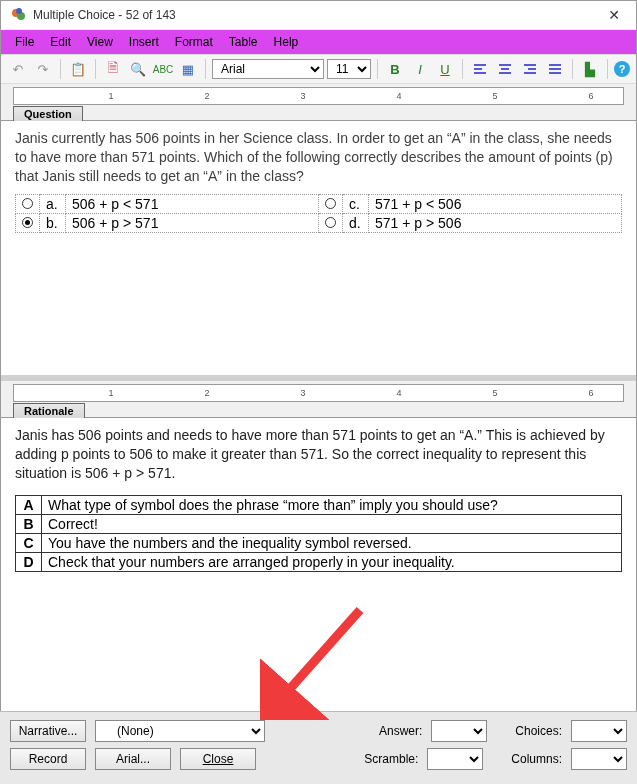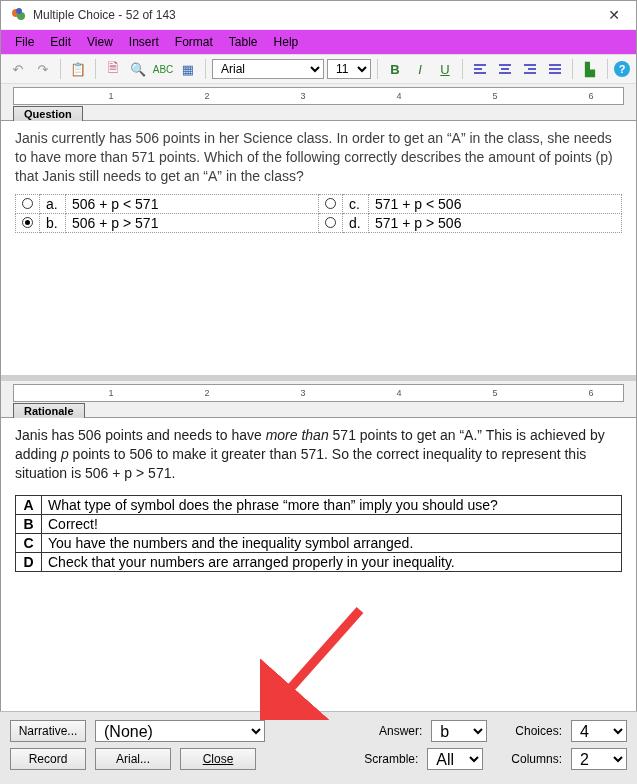--- a/index.html
+++ b/index.html
@@ -17,36 +17,36 @@
 .font-sel { border: 1px solid #999; background: #fff; padding: 1px 4px; font-size: 12px; height: 20px; }
 .ruler-area { background: #f0f0f0; padding: 3px 6px 0; border-bottom: 1px solid #999; }
 .ruler { height: 18px; background: #fff; border: 1px solid #999; position: relative; font-size: 9px; color: #555; overflow: hidden; margin-left: 6px; margin-right: 6px; }
 .ruler .num { position: absolute; top: 3px; transform: translateX(-50%); }
 .tab { display: inline-block; background: linear-gradient(#e8e8e8,#d8d8d8); border: 1px solid #666; border-bottom: none; padding: 1px 10px; font-weight: bold; font-size: 11px; margin-left: 6px; position: relative; top: 1px; }
 .pane { padding: 8px 14px; overflow: auto; }
 .qpane { height: 260px; border-bottom: 6px solid #d0d0d0; }
 .rpane { height: 260px; }
 .qtext { font-family: Arial, sans-serif; font-size: 14px; color: #404040; line-height: 1.35; margin-bottom: 8px; }
 .rtext { font-family: Arial, sans-serif; font-size: 14px; color: #222; line-height: 1.35; margin-bottom: 12px; }
-.rtext .it { font-style: italic; }
+.rtext .it { }
 .opt-table { border-collapse: collapse; width: 100%; font-family: Arial, sans-serif; font-size: 14px; }
 .opt-table td { border: 1px dotted #999; padding: 1px 6px; vertical-align: middle; }
 .opt-table td.r { width: 20px; text-align: center; }
 .opt-table td.l { width: 26px; }
 .radio { display: inline-block; width: 11px; height: 11px; border: 1px solid #333; border-radius: 50%; position: relative; }
 .radio.sel::after { content: ""; position: absolute; width: 5px; height: 5px; background: #000; border-radius: 50%; left: 2px; top: 2px; }
 .fb-table { border-collapse: collapse; width: 100%; font-family: Arial, sans-serif; font-size: 14px; }
 .fb-table th, .fb-table td { border: 1px solid #333; padding: 1px 6px; text-align: left; font-weight: normal; }
 .fb-table th { font-weight: bold; }
 .fb-table td.k { width: 26px; text-align: center; font-weight: bold; }
 .arrow { position: absolute; left: 260px; top: 600px; pointer-events: none; z-index: 5;}
 .bottom { position: absolute; bottom: 0; left: 0; right: 0; background: #e8e8e8; border-top: 1px solid #bbb; padding: 8px 10px; }
 .brow { display: flex; align-items: center; gap: 9px; margin-bottom: 6px; }
 .wbtn { min-width: 76px; height: 22px; background: linear-gradient(#f8f8f8,#e4e4e4); border: 1px solid #888; cursor: pointer; font-size: 12px; text-align: center; line-height: 20px; }
-.wsel { border: 1px solid #888; background: #fff; height: 22px; font-size: 16px; padding: 1px 4px; }
+.wsel { border: 1px solid #888; background: #fff; height: 22px; font-size: 12px; padding: 1px 17px; }
 .lbl { font-size: 12px; }
 .bold { font-weight: bold; color: #2a7a2a; } .ital { font-style: italic; color: #2a7a2a; } .under { text-decoration: underline; color: #2a7a2a; }
 .help-ic { width: 16px; height: 16px; border-radius: 50%; background: #2aa6e0; color: #fff; font-weight: bold; display: flex; align-items: center; justify-content: center; font-size: 11px; }
 </style>
 </head>
 <body>
 
 <div class="titlebar">
   <svg class="app-icon" viewBox="0 0 16 16">
       <circle cx="5" cy="6" r="4" fill="#e07030"></circle>
@@ -176,21 +176,21 @@
     <tr>
           <td class="k">A</td>
           <td>What type of symbol does the phrase “more than” imply you should use?</td>
         </tr>
     <tr>
           <td class="k">B</td>
           <td>Correct!</td>
         </tr>
     <tr>
           <td class="k">C</td>
-          <td>You have the numbers and the inequality symbol arranged.</td>
+          <td>You have the numbers and the inequality symbol reversed.</td>
         </tr>
     <tr>
           <td class="k">D</td>
           <td>Check that your numbers are arranged properly in your inequality.</td>
         </tr>
   </tbody>
     </table>
 </div>
 
 <svg class="arrow" width="110" height="120">

